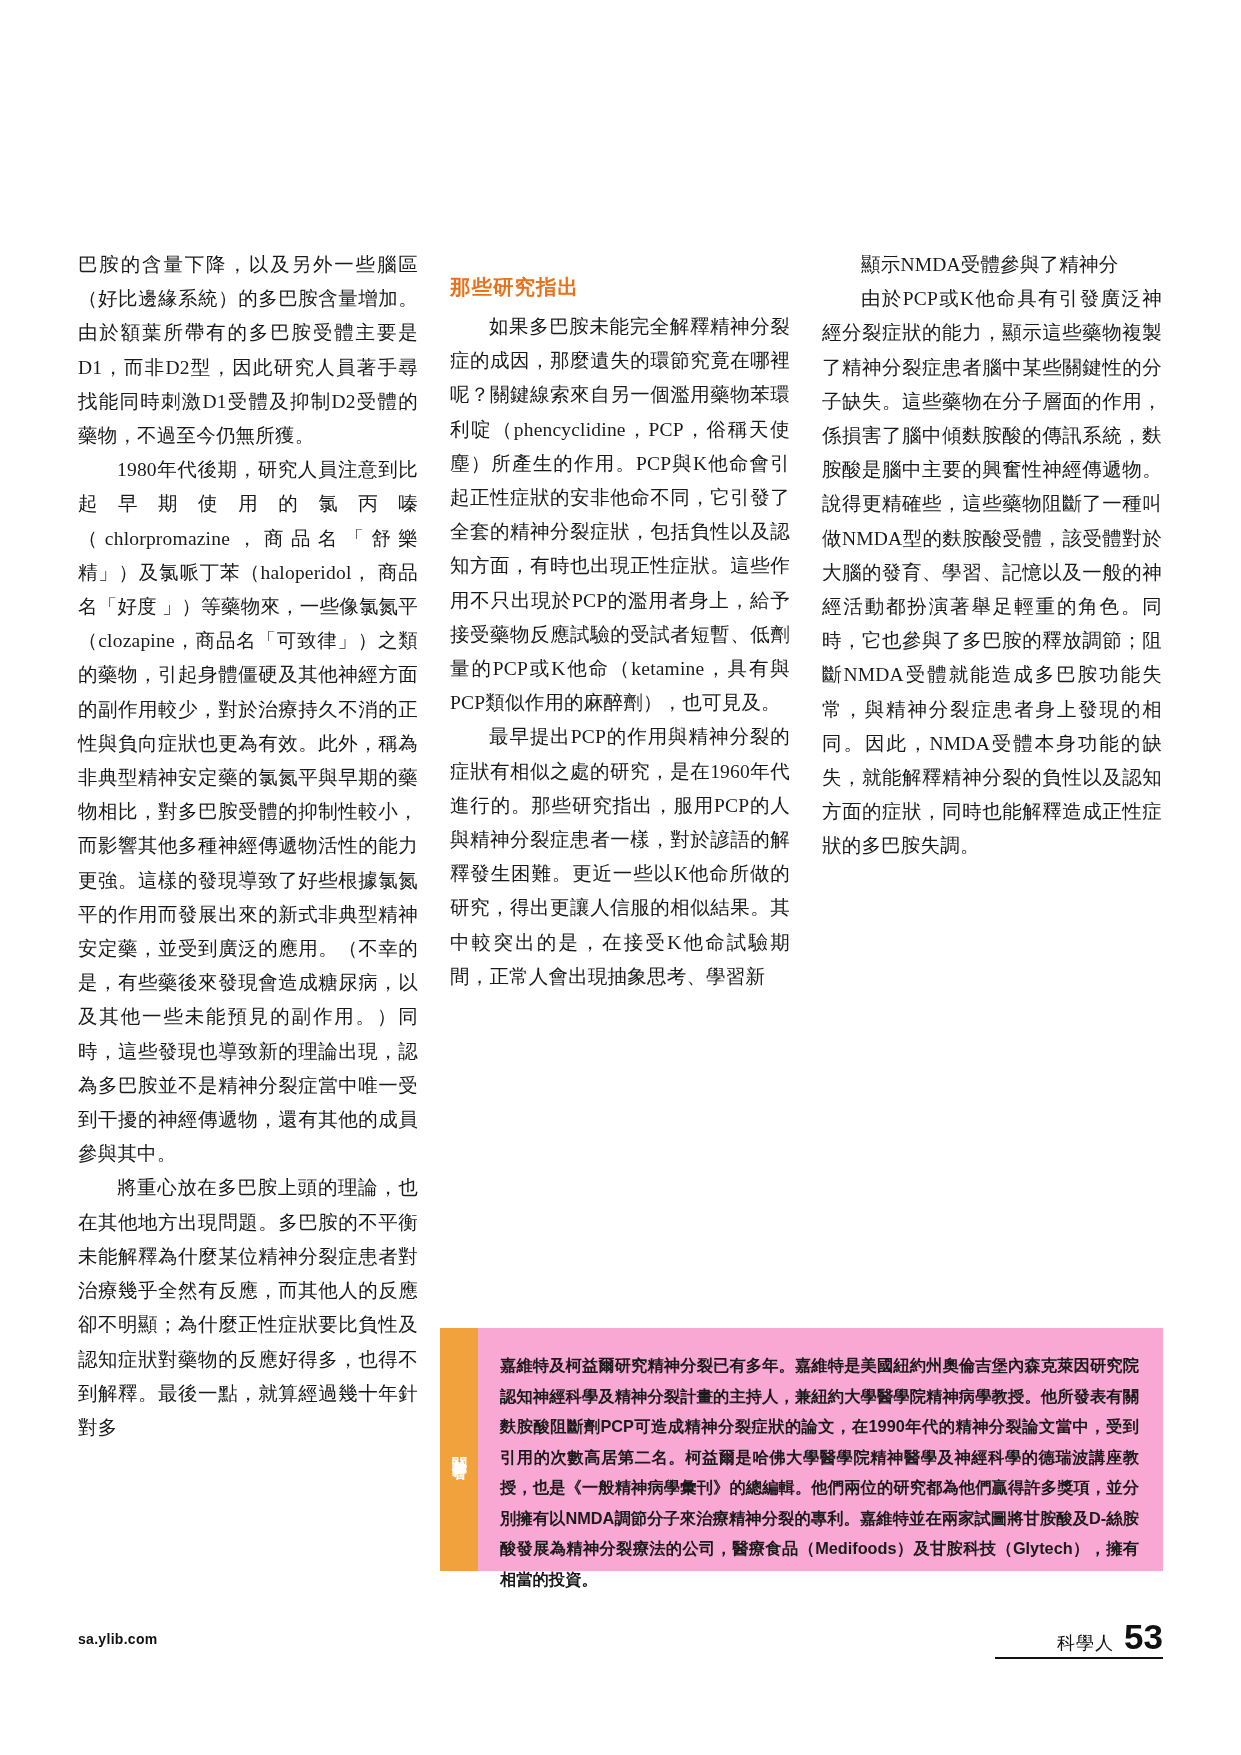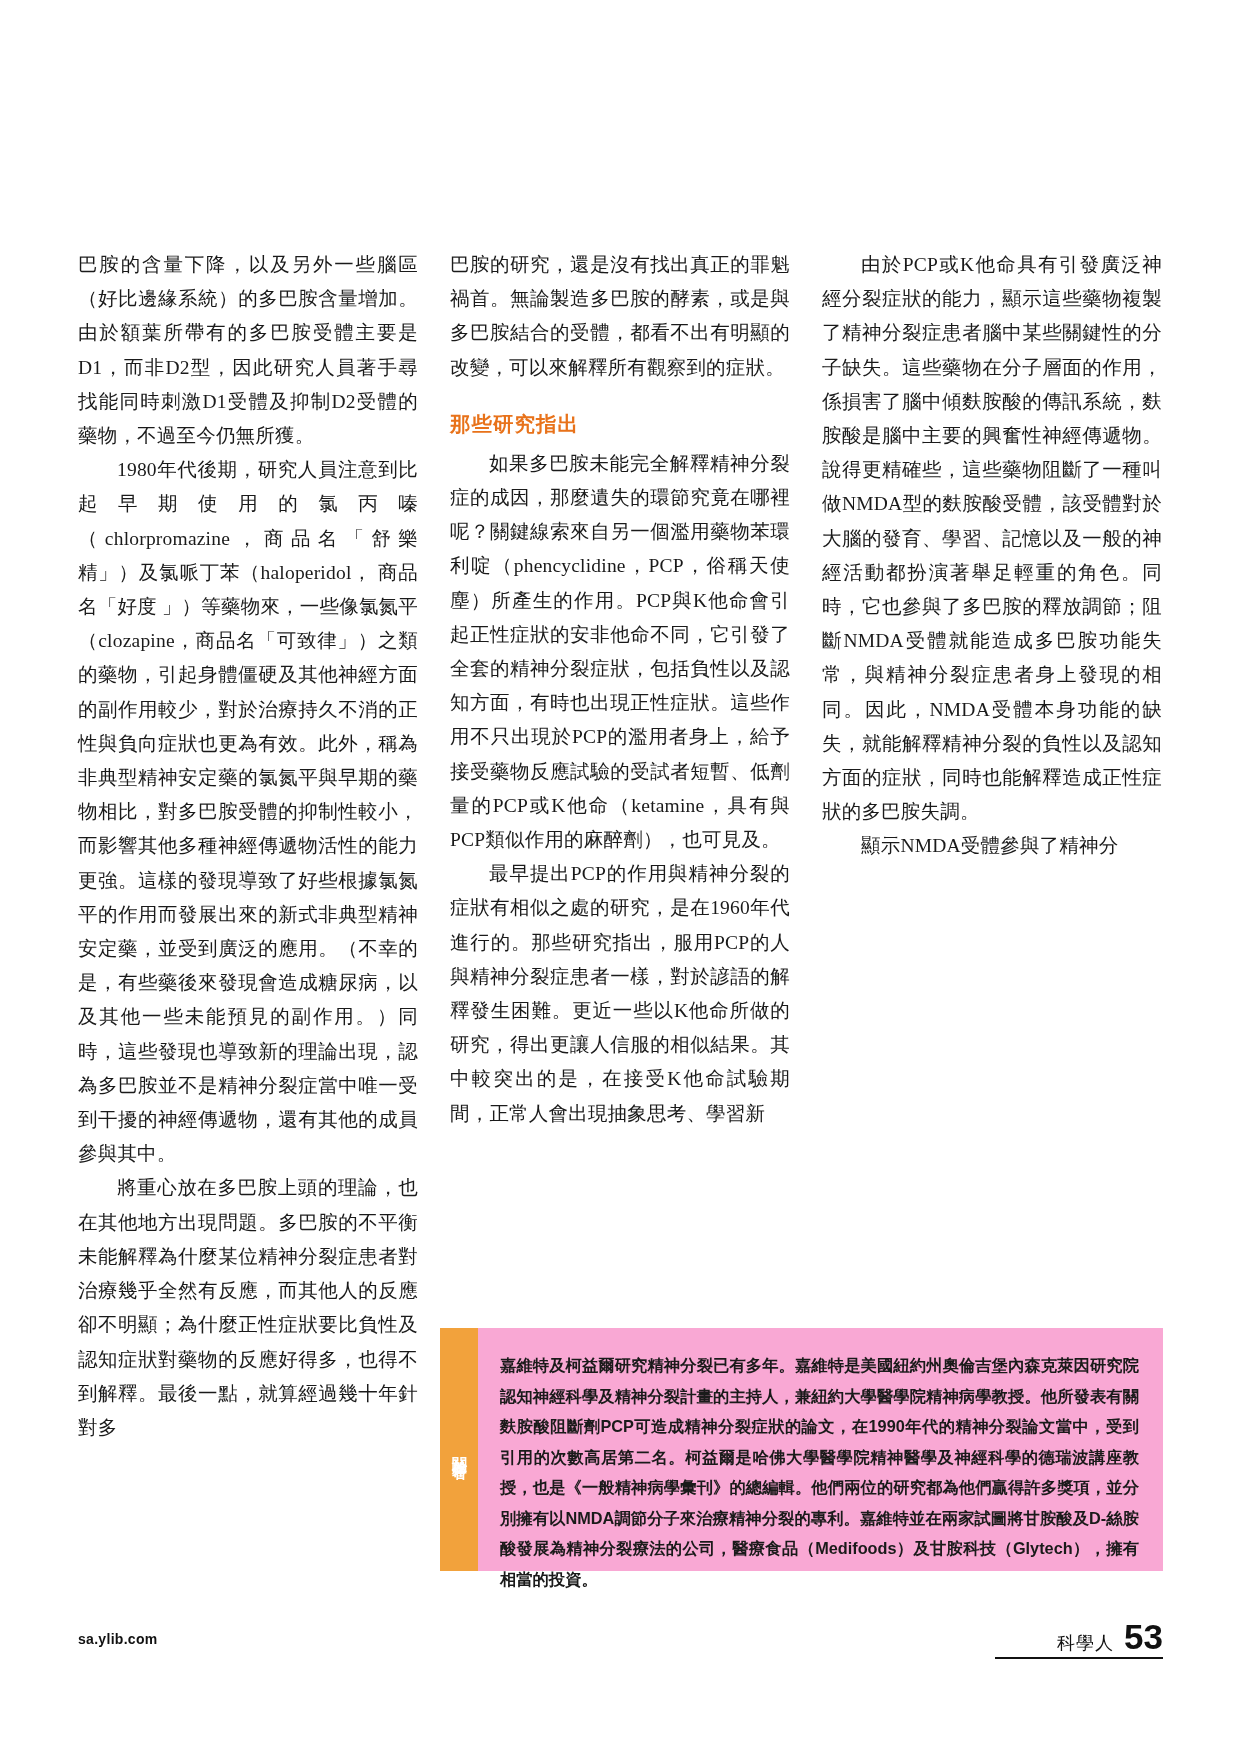--- a/index.html
+++ b/index.html
@@ -142,29 +142,28 @@
 
   <div class="columns">
 
     <div class="col">
       <p>巴胺的含量下降，以及另外一些腦區（好比邊緣系統）的多巴胺含量增加。由於額葉所帶有的多巴胺受體主要是D1，而非D2型，因此研究人員著手尋找能同時刺激D1受體及抑制D2受體的藥物，不過至今仍無所獲。</p>
       <p class="indent">1980年代後期，研究人員注意到比起早期使用的氯丙嗪（chlorpromazine，商品名「舒樂精」）及氯哌丁苯（haloperidol， 商品名「好度 」）等藥物來，一些像氯氮平（clozapine，商品名「可致律」）之類的藥物，引起身體僵硬及其他神經方面的副作用較少，對於治療持久不消的正性與負向症狀也更為有效。此外，稱為非典型精神安定藥的氯氮平與早期的藥物相比，對多巴胺受體的抑制性較小，而影響其他多種神經傳遞物活性的能力更強。這樣的發現導致了好些根據氯氮平的作用而發展出來的新式非典型精神安定藥，並受到廣泛的應用。（不幸的是，有些藥後來發現會造成糖尿病，以及其他一些未能預見的副作用。）同時，這些發現也導致新的理論出現，認為多巴胺並不是精神分裂症當中唯一受到干擾的神經傳遞物，還有其他的成員參與其中。</p>
       <p class="indent">將重心放在多巴胺上頭的理論，也在其他地方出現問題。多巴胺的不平衡未能解釋為什麼某位精神分裂症患者對治療幾乎全然有反應，而其他人的反應卻不明顯；為什麼正性症狀要比負性及認知症狀對藥物的反應好得多，也得不到解釋。最後一點，就算經過幾十年針對多</p>
     </div>
 
     <div class="col">
-      <p>巴胺的研究，還是沒有找出真正的罪魁禍首。無論製造多巴胺的酵素，或是與多巴胺結合的受體，都看不出有明顯的改變，可以來解釋所有觀察到的症狀。</p>
       <div class="section-head">那些研究指出</div>
       <p class="indent">如果多巴胺未能完全解釋精神分裂症的成因，那麼遺失的環節究竟在哪裡呢？關鍵線索來自另一個濫用藥物苯環利啶（phencyclidine，PCP，俗稱天使塵）所產生的作用。PCP與K他命會引起正性症狀的安非他命不同，它引發了全套的精神分裂症狀，包括負性以及認知方面，有時也出現正性症狀。這些作用不只出現於PCP的濫用者身上，給予接受藥物反應試驗的受試者短暫、低劑量的PCP或K他命（ketamine，具有與PCP類似作用的麻醉劑），也可見及。</p>
       <p class="indent">最早提出PCP的作用與精神分裂的症狀有相似之處的研究，是在1960年代進行的。那些研究指出，服用PCP的人與精神分裂症患者一樣，對於諺語的解釋發生困難。更近一些以K他命所做的研究，得出更讓人信服的相似結果。其中較突出的是，在接受K他命試驗期間，正常人會出現抽象思考、學習新</p>
     </div>
 
     <div class="col">
+      <p class="indent">顯示NMDA受體參與了精神分</p>
       <p class="indent">由於PCP或K他命具有引發廣泛神經分裂症狀的能力，顯示這些藥物複製了精神分裂症患者腦中某些關鍵性的分子缺失。這些藥物在分子層面的作用，係損害了腦中傾麩胺酸的傳訊系統，麩胺酸是腦中主要的興奮性神經傳遞物。說得更精確些，這些藥物阻斷了一種叫做NMDA型的麩胺酸受體，該受體對於大腦的發育、學習、記憶以及一般的神經活動都扮演著舉足輕重的角色。同時，它也參與了多巴胺的釋放調節；阻斷NMDA受體就能造成多巴胺功能失常，與精神分裂症患者身上發現的相同。因此，NMDA受體本身功能的缺失，就能解釋精神分裂的負性以及認知方面的症狀，同時也能解釋造成正性症狀的多巴胺失調。</p>
-      <p class="indent">顯示NMDA受體參與了精神分</p>
     </div>
 
   </div>
 
   <div class="author-box">
     <div class="author-tab">
       <span>關於作者</span>
     </div>
     <div class="author-text">嘉維特及柯益爾研究精神分裂已有多年。嘉維特是美國紐約州奧倫吉堡內森克萊因研究院認知神經科學及精神分裂計畫的主持人，兼紐約大學醫學院精神病學教授。他所發表有關麩胺酸阻斷劑PCP可造成精神分裂症狀的論文，在1990年代的精神分裂論文當中，受到引用的次數高居第二名。柯益爾是哈佛大學醫學院精神醫學及神經科學的德瑞波講座教授，也是《一般精神病學彙刊》的總編輯。他們兩位的研究都為他們贏得許多獎項，並分別擁有以NMDA調節分子來治療精神分裂的專利。嘉維特並在兩家試圖將甘胺酸及D-絲胺酸發展為精神分裂療法的公司，醫療食品（Medifoods）及甘胺科技（Glytech），擁有相當的投資。</div>
   </div>

